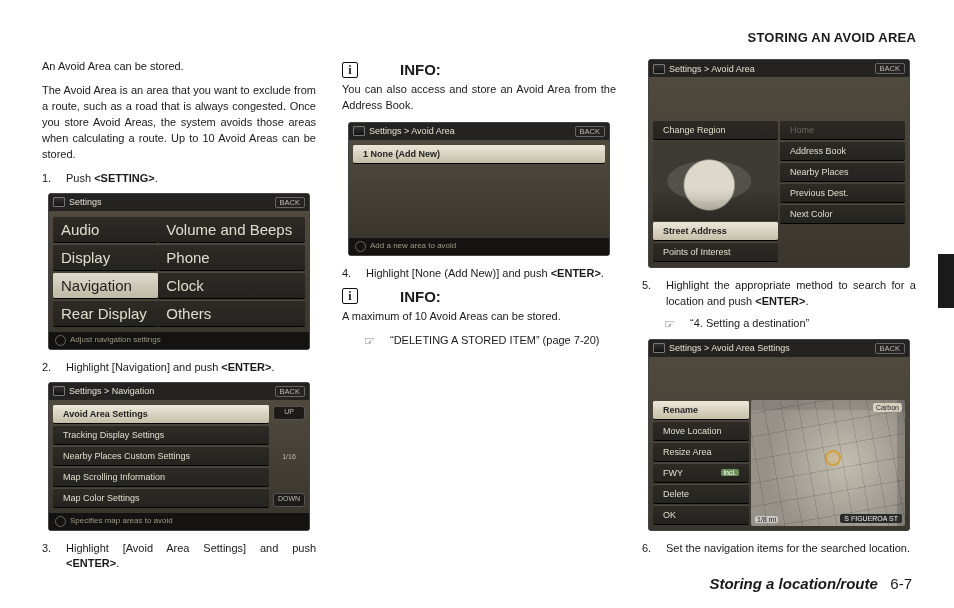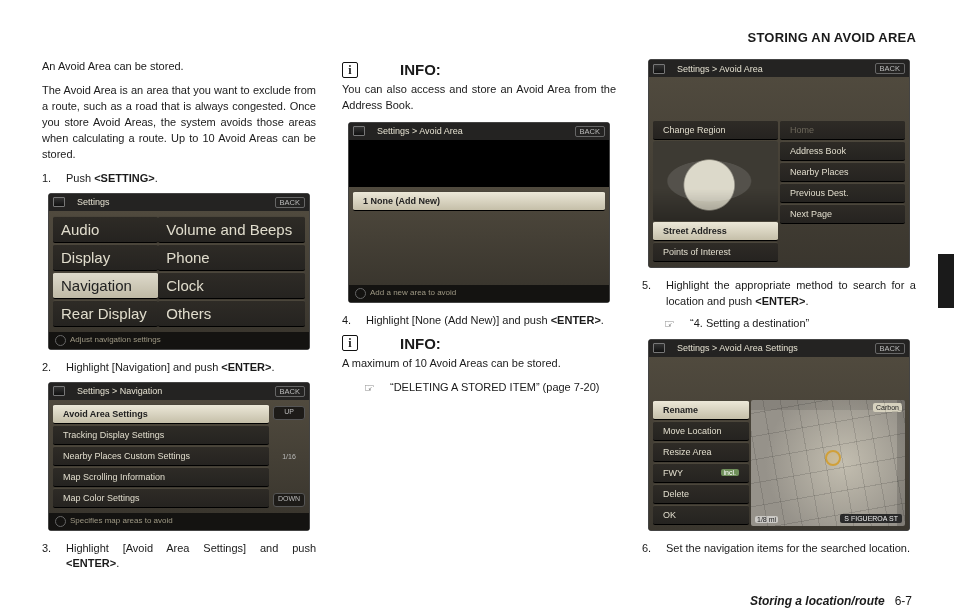--- a/index.html
+++ b/index.html
@@ -52,21 +52,21 @@
   
   .shot{
     background:#000;border:1px solid #444;border-radius:3px;
     width:260px;margin:6px auto 10px auto;font-size:9px;color:#cfcabb;
     box-shadow:0 0 0 1px #000 inset;
   }
   .shot-hdr{
     display:flex;align-items:center;justify-content:space-between;
     padding:3px 4px;background:var(--screen-header);font-size:9px;color:#e4e0d0;
   }
-  .shot-hdr .crumb{display:flex;align-items:center;gap:12px;}
+  .shot-hdr .crumb{display:flex;align-items:center;gap:4px;}
   .shot-hdr .tag{
     font-size:7.5px;border:1px solid #666;padding:0 4px;border-radius:2px;color:#bbb;
   }
   .shot-hdr .sq{
     width:10px;height:8px;border:1px solid #777;border-radius:1px;display:inline-block;
     background:linear-gradient(#333,#111);
   }
   .shot-body{background:linear-gradient(#504a3e,#3a362e);padding:4px;}
   .menu{width:100%;border-collapse:separate;border-spacing:0 1px;}
   .menu td{
@@ -140,21 +140,21 @@
     background:
       radial-gradient(ellipse 55% 42% at 45% 50%, rgba(255,255,255,.12) 0 60%, transparent 62%),
       linear-gradient(transparent 60%, rgba(0,0,0,.3));
   }
 
   .edge-tab{
     position:absolute;right:0;top:254px;width:16px;height:54px;background:#1a1a1a;
   }
 
   .footer{
-    position:absolute;right:42px;bottom:0;font-size:12px;
+    position:absolute;right:42px;bottom:16px;font-size:15px;
   }
   .footer .sec{font-weight:700;font-style:italic;}
 </style>
 </head>
 <body>
 
 <div class="page">
   <div class="edge-tab"></div>
 
   <h2 class="sec-title">STORING AN AVOID AREA</h2>
@@ -267,21 +267,21 @@
       <p class="body">You can also access and store an Avoid Area from the Address Book.</p>
 
       <div class="shot">
         <div class="shot-hdr">
           <span class="crumb">
               <span class="sq"></span>
             <span>Settings &gt; Avoid Area</span>
             </span>
           <span class="tag">BACK</span>
         </div>
-        <div class="shot-body" style="min-height:90px;margin-top:47px;">
+        <div class="shot-body" style="min-height:90px;">
           <div class="list">
             <div class="row hl">1   None (Add New)</div>
           </div>
         </div>
         <div class="shot-ftr">
           <span class="dot"></span>
           <span>Add a new area to avoid</span>
         </div>
       </div>
 
@@ -321,21 +321,21 @@
              <div class="row gold">Change Region</div>
              <div class="mapcontinent"></div>
              <div class="row hl">Street Address</div>
              <div class="row">Points of Interest</div>
            </div>
            <div class="panel list">
              <div class="row" style="color:#6d685b">Home</div>
              <div class="row">Address Book</div>
              <div class="row">Nearby Places</div>
              <div class="row">Previous Dest.</div>
-             <div class="row">Next Page</div>
+             <div class="row">Next Color</div>
            </div>
           </div>
         </div>
       </div>
 
       <ol class="steps">
         <li>
           <span class="num">5.</span>
           <span class="txt">
             <span>Highlight the appropriate method to search for a location and push </span><span class="kw">&lt;ENTER&gt;</span><span>.</span>

